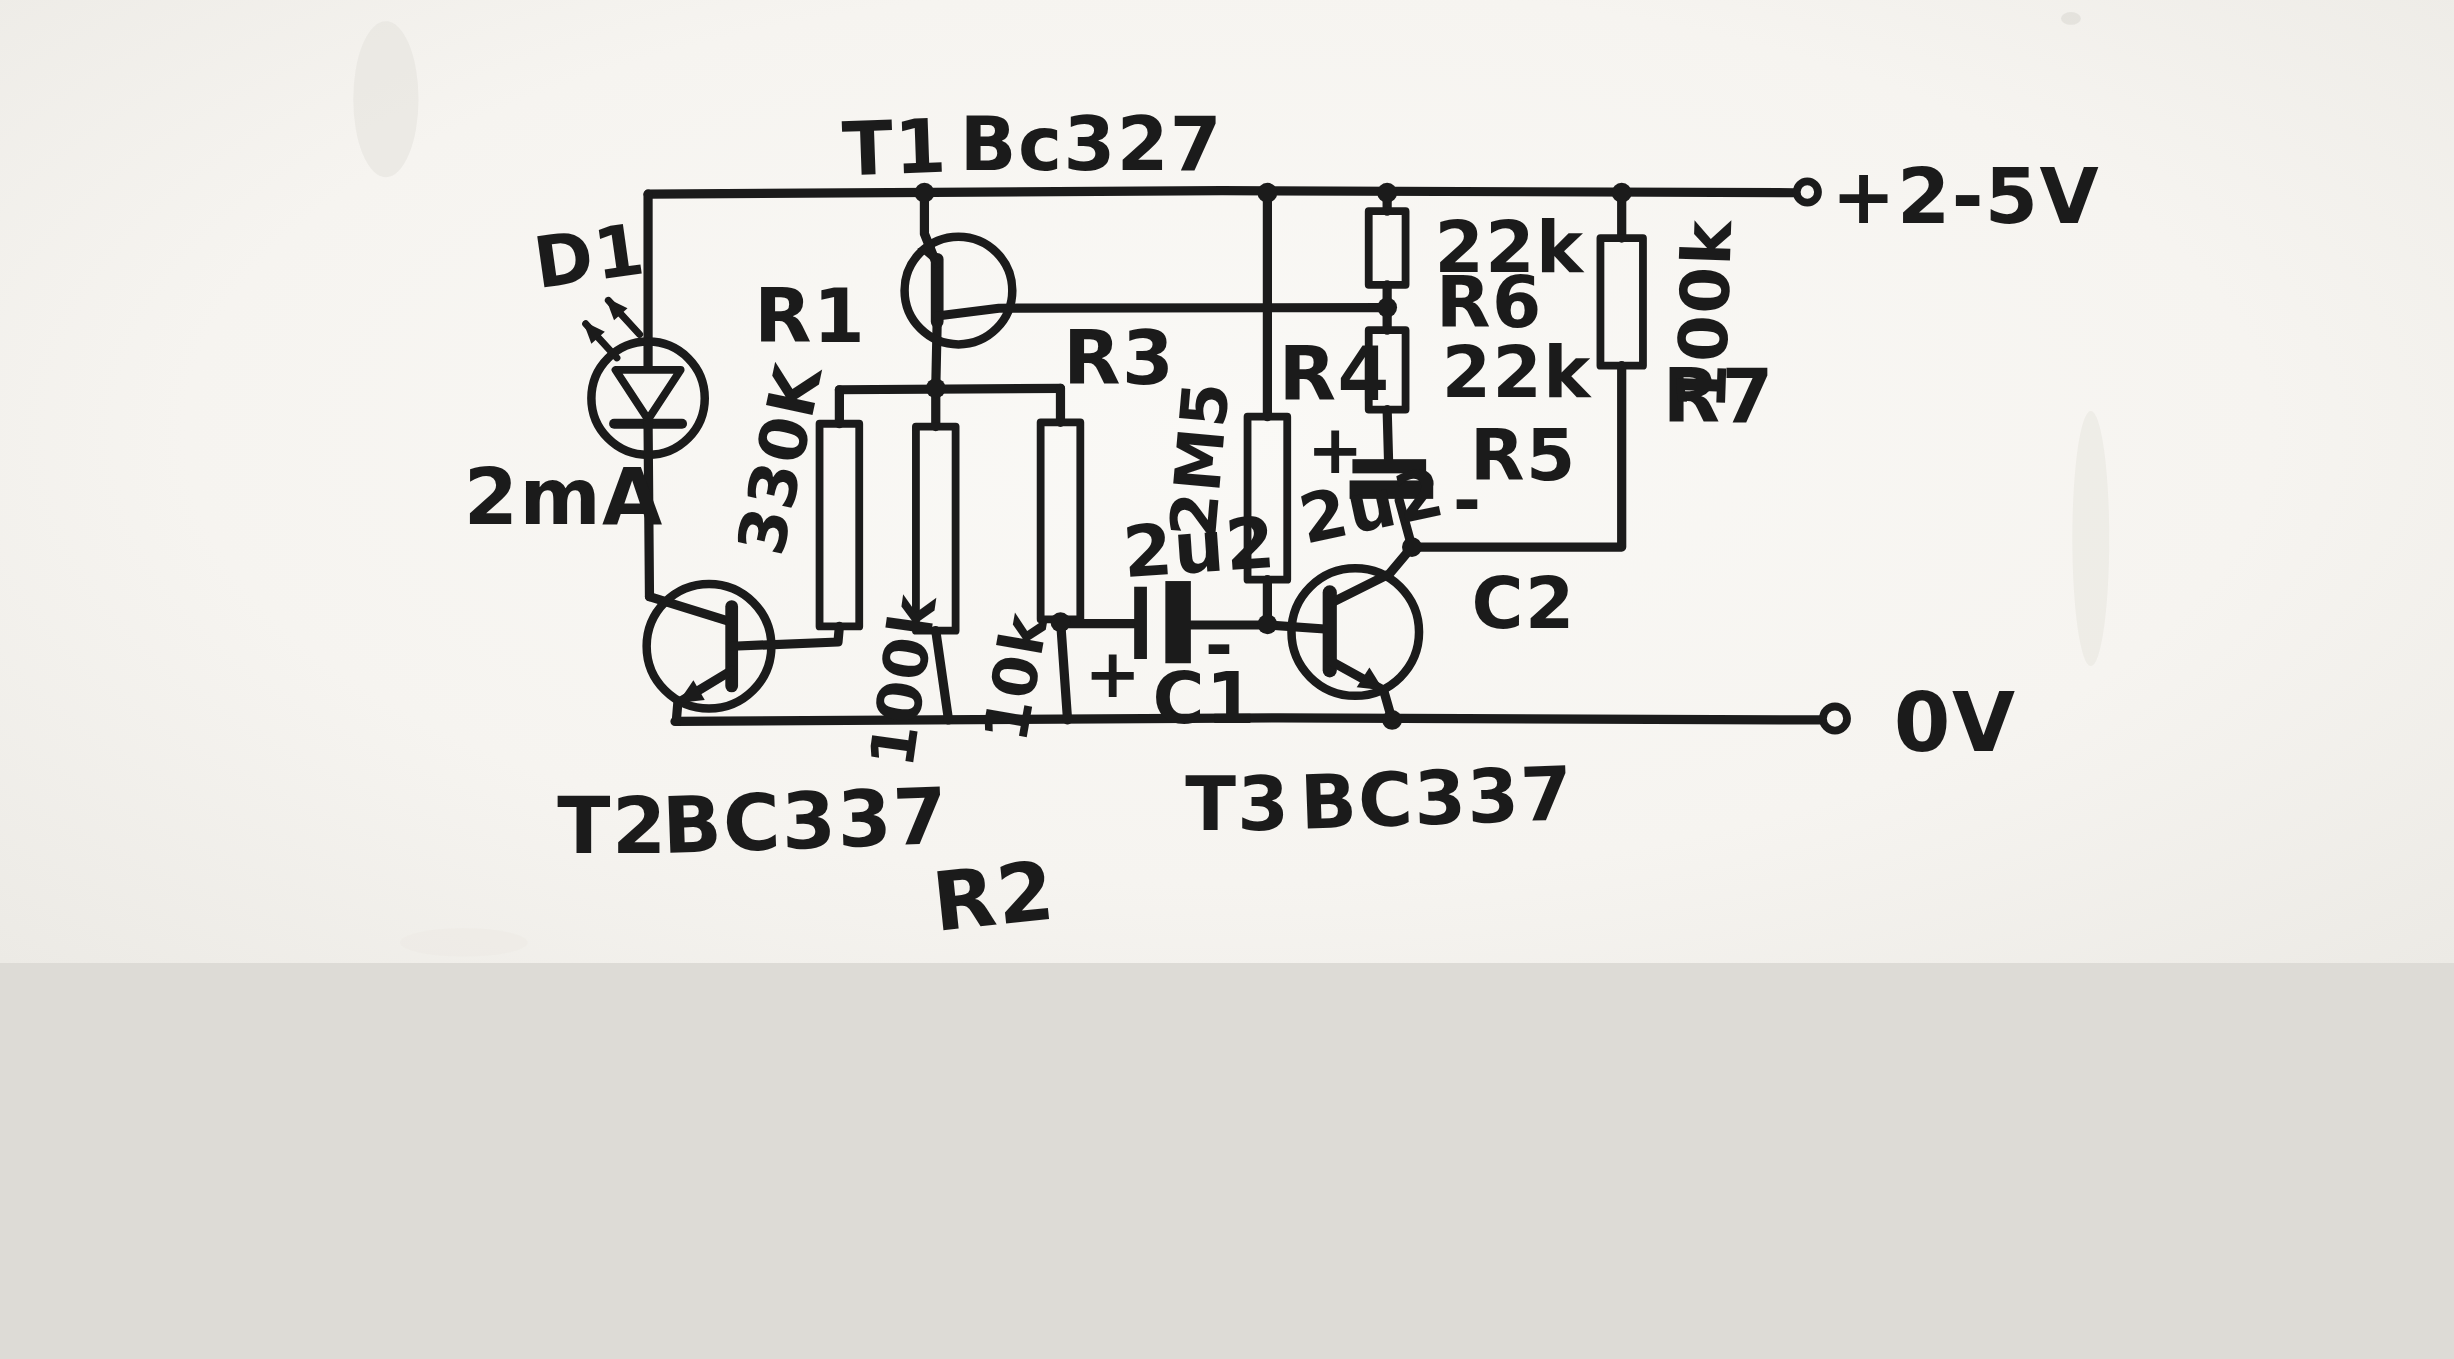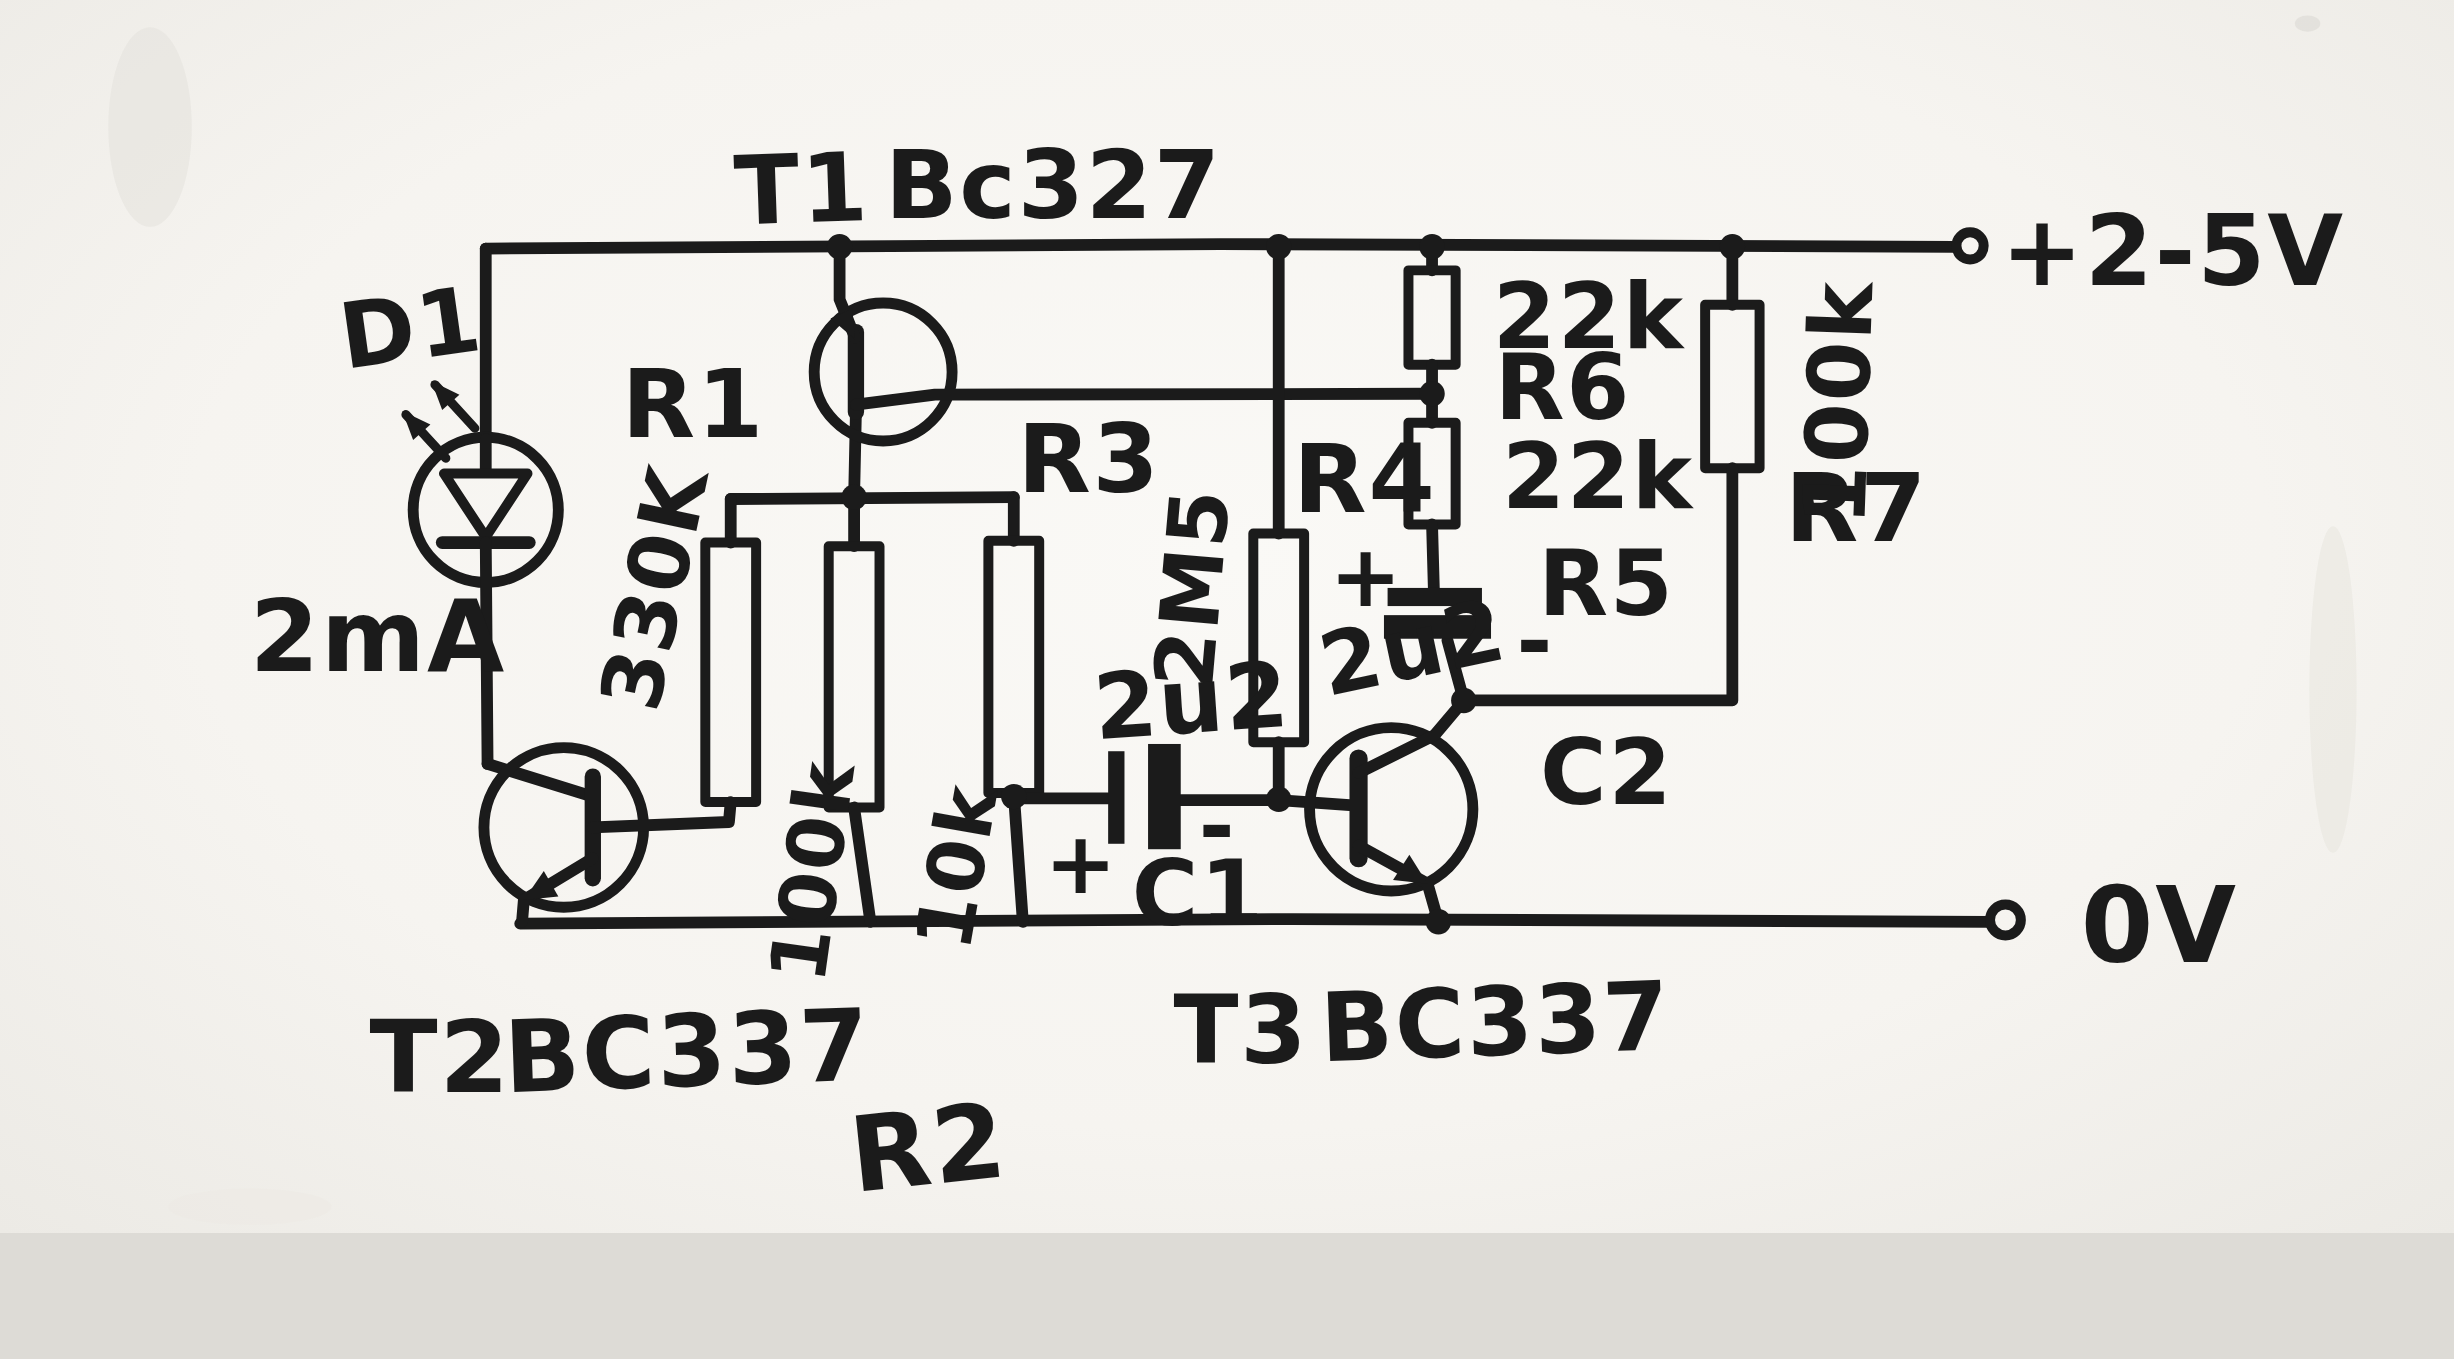--- a/index.html
+++ b/index.html
@@ -1,17 +1,17 @@
 <!DOCTYPE html>
 <html><head>
 <meta charset="utf-8">
 <style>
   html,body{margin:0;padding:0;background:#dddbd6;}
   .page{
-    width:2454px;height:1233px;overflow:hidden;position:relative;
+    width:2454px;height:963px;overflow:hidden;position:relative;
     background:radial-gradient(ellipse at 50% 45%, #faf9f6 0%, #f6f4f0 60%, #eceae5 100%);
   }
   svg{display:block;width:100%;height:100%;}
   text{
     font-family:"DejaVu Sans","Liberation Sans",sans-serif;
     font-weight:700;
     fill:#1b1b1b;
     letter-spacing:2px;
   }
   .ink{stroke:#1b1b1b;fill:none;stroke-linecap:round;stroke-linejoin:round;}

